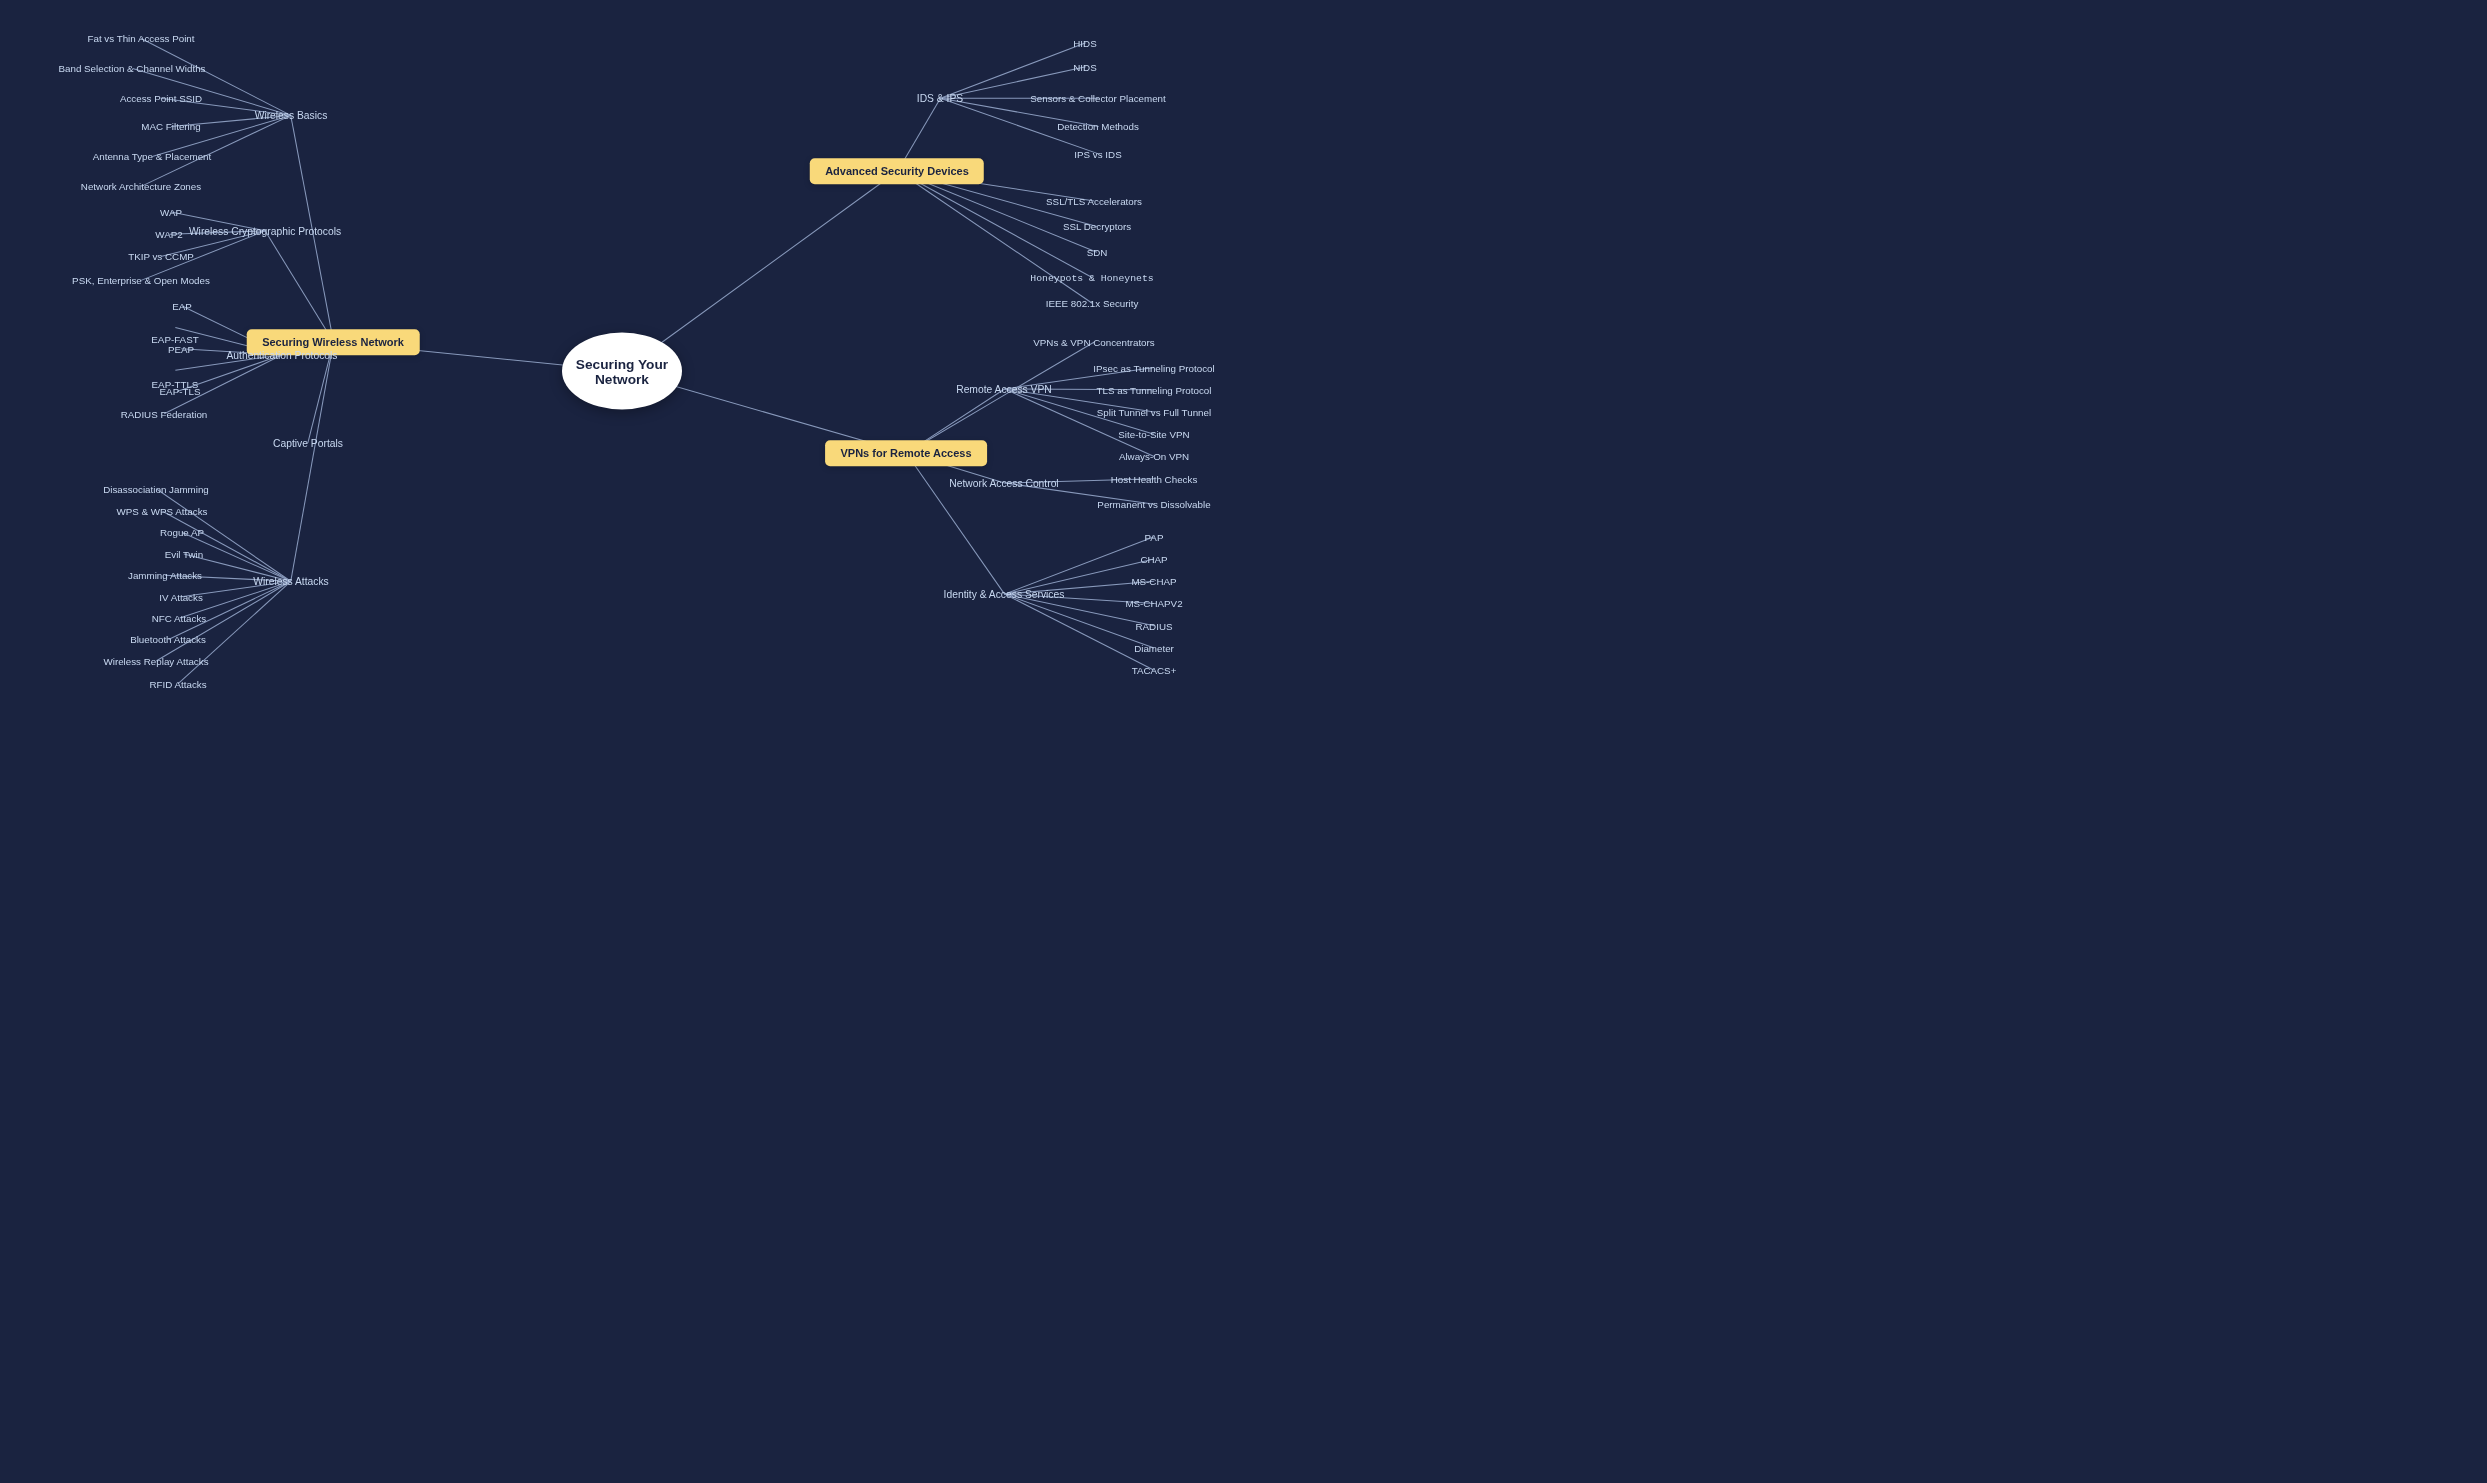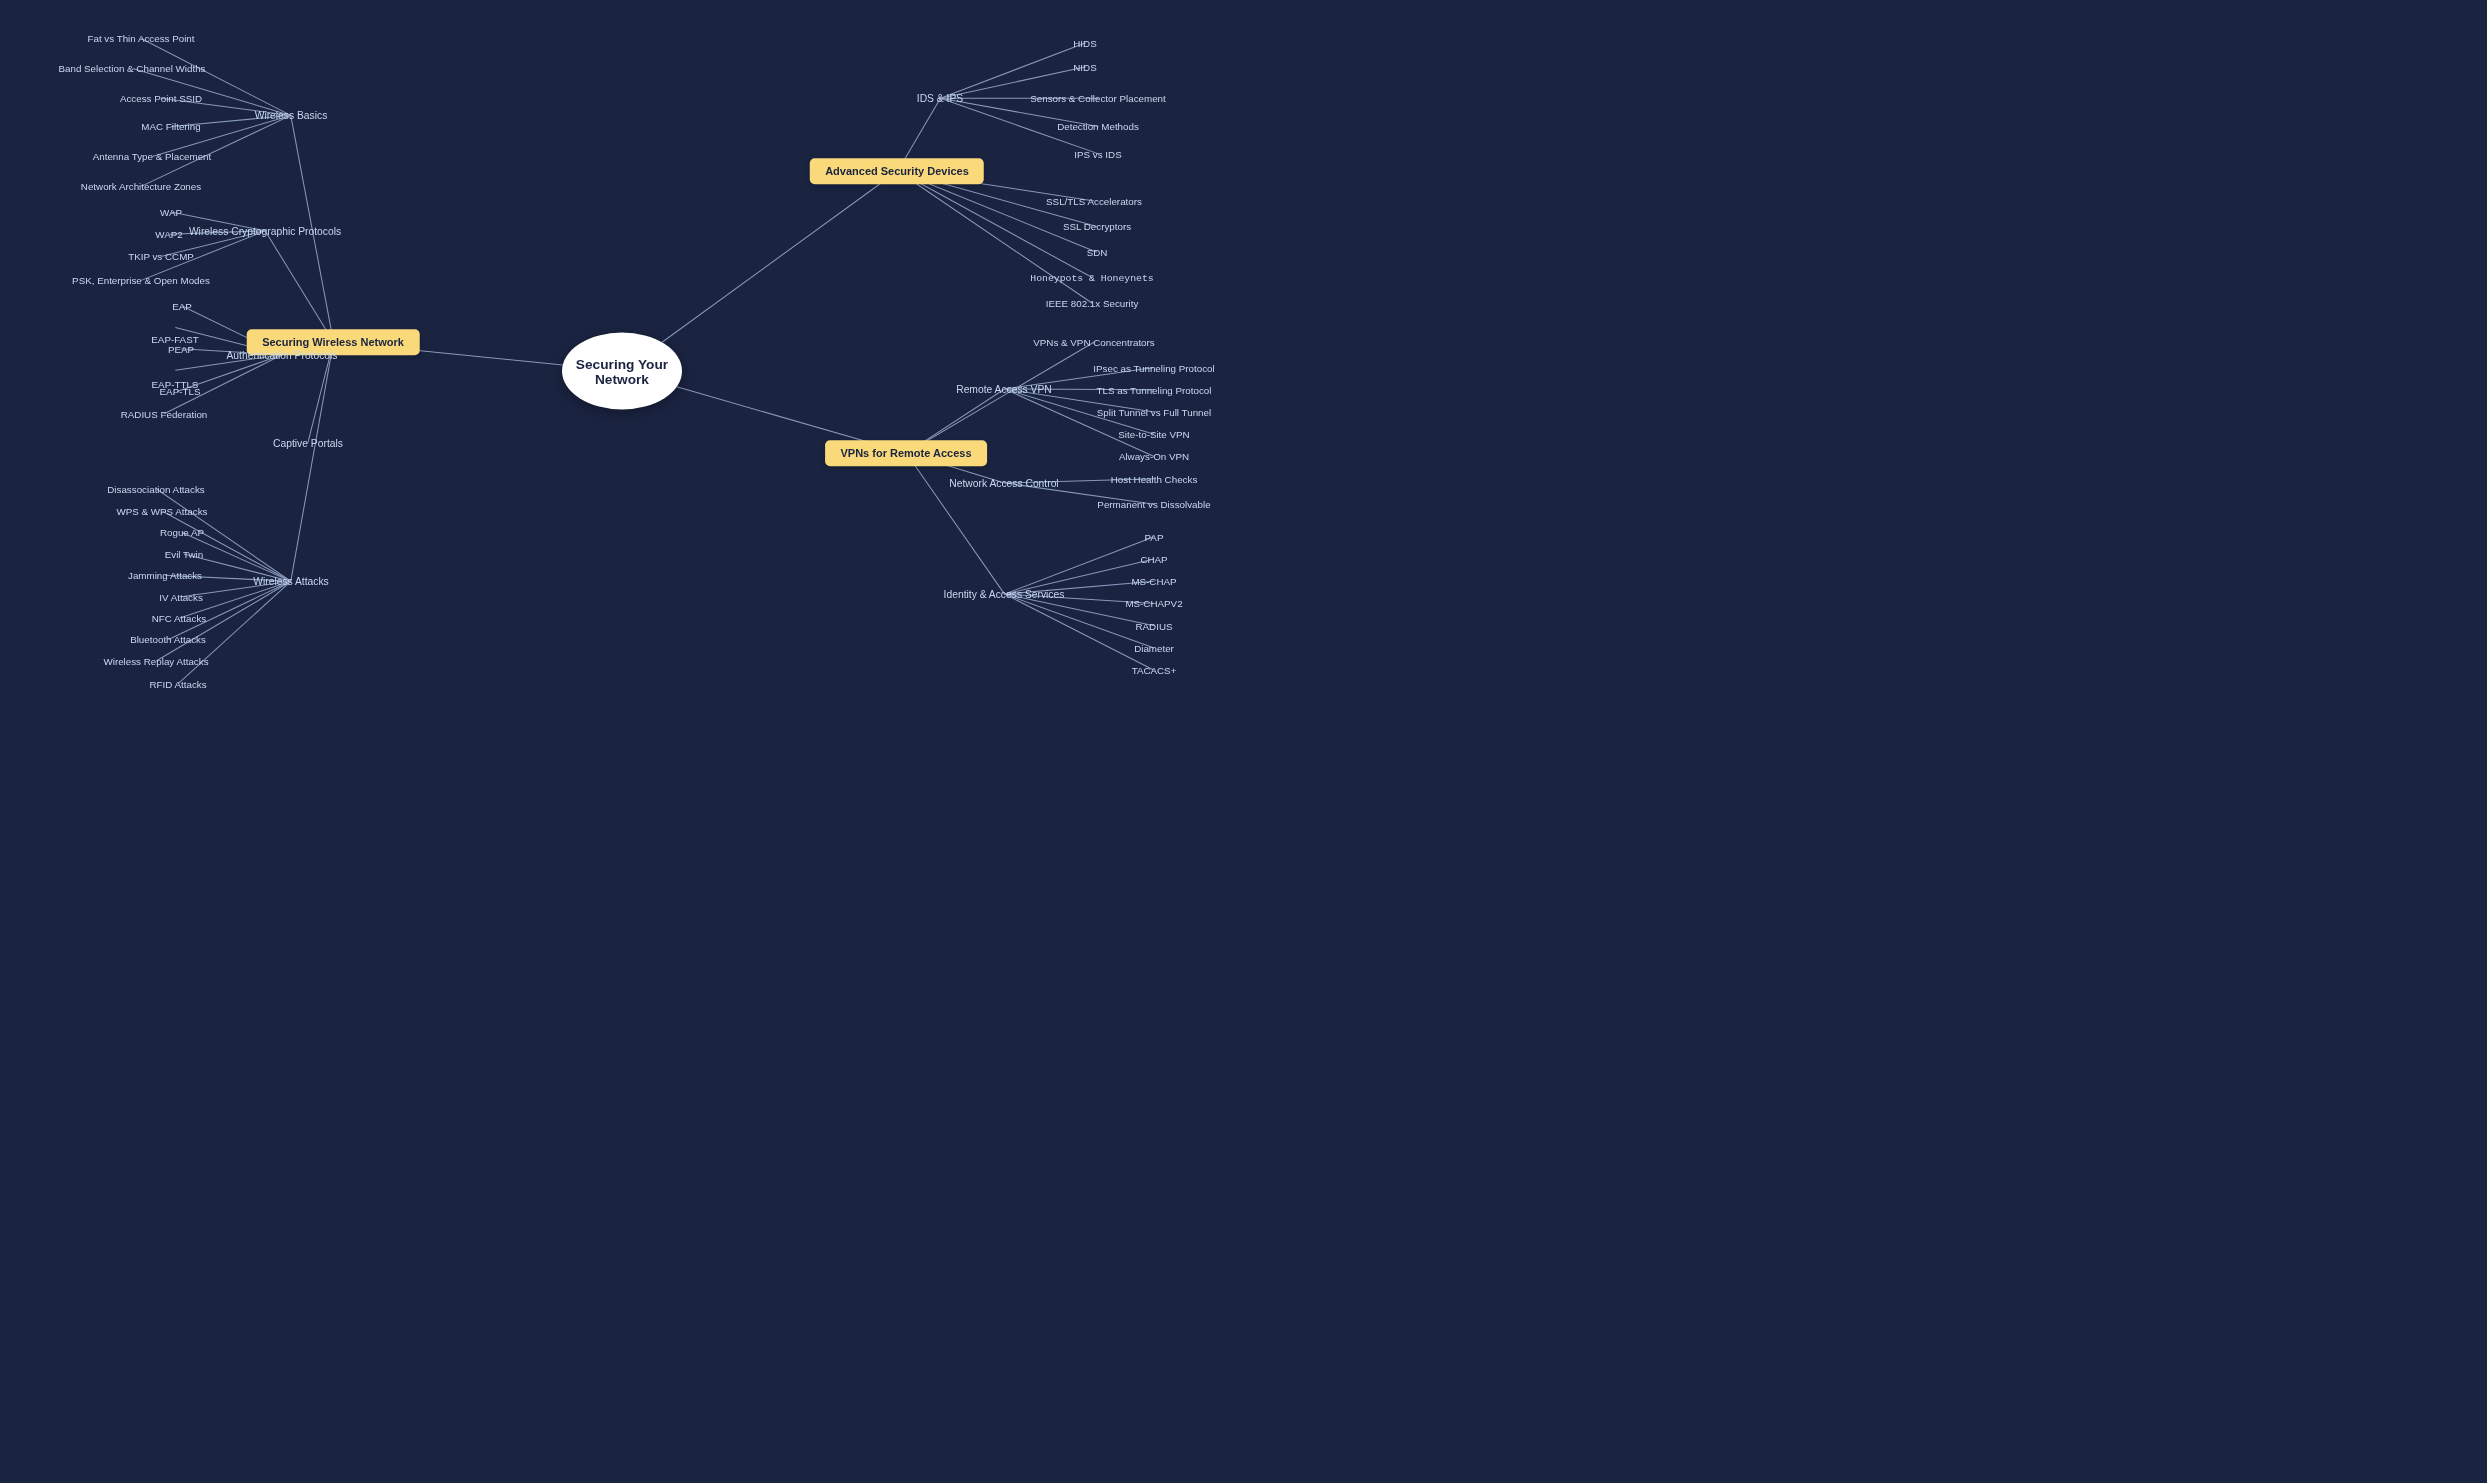--- a/index.html
+++ b/index.html
@@ -162,21 +162,21 @@
     <div class="node leaf-node" style="left: 171px; top: 212px;">WAP</div>
     <div class="node leaf-node" style="left: 169px; top: 234px;">WAP2</div>
     <div class="node leaf-node" style="left: 161px; top: 256px;">TKIP vs CCMP</div>
     <div class="node leaf-node" style="left: 141px; top: 280px;">PSK, Enterprise &amp; Open Modes</div>
     <div class="node leaf-node" style="left: 182px; top: 306px;">EAP</div>
     <div class="node leaf-node" style="left: 175px; top: 327px; margin-top: 12px;">EAP-FAST</div>
     <div class="node leaf-node" style="left: 181px; top: 349px;">PEAP</div>
     <div class="node leaf-node" style="left: 175px; top: 384px;">EAP-TTLS</div>
     <div class="node leaf-node" style="left: 180px; top: 391px;">EAP-TLS</div>
     <div class="node leaf-node" style="left: 164px; top: 414px;">RADIUS Federation</div>
-    <div class="node leaf-node" style="left: 156px; top: 489px;">Disassociation Attacks</div>
+    <div class="node leaf-node" style="left: 156px; top: 489px;">Disassociation Jamming</div>
     <div class="node leaf-node" style="left: 162px; top: 511px;">WPS &amp; WPS Attacks</div>
     <div class="node leaf-node" style="left: 182px; top: 532px;">Rogue AP</div>
     <div class="node leaf-node" style="left: 184px; top: 554px;">Evil Twin</div>
     <div class="node leaf-node" style="left: 165px; top: 575px;">Jamming Attacks</div>
     <div class="node leaf-node" style="left: 181px; top: 597px;">IV Attacks</div>
     <div class="node leaf-node" style="left: 179px; top: 618px;">NFC Attacks</div>
     <div class="node leaf-node" style="left: 168px; top: 639px;">Bluetooth Attacks</div>
     <div class="node leaf-node" style="left: 156px; top: 661px;">Wireless Replay Attacks</div>
     <div class="node leaf-node" style="left: 178px; top: 684px;">RFID Attacks</div>
     <div class="node leaf-node" style="left: 1085px; top: 43px;">HIDS</div>

